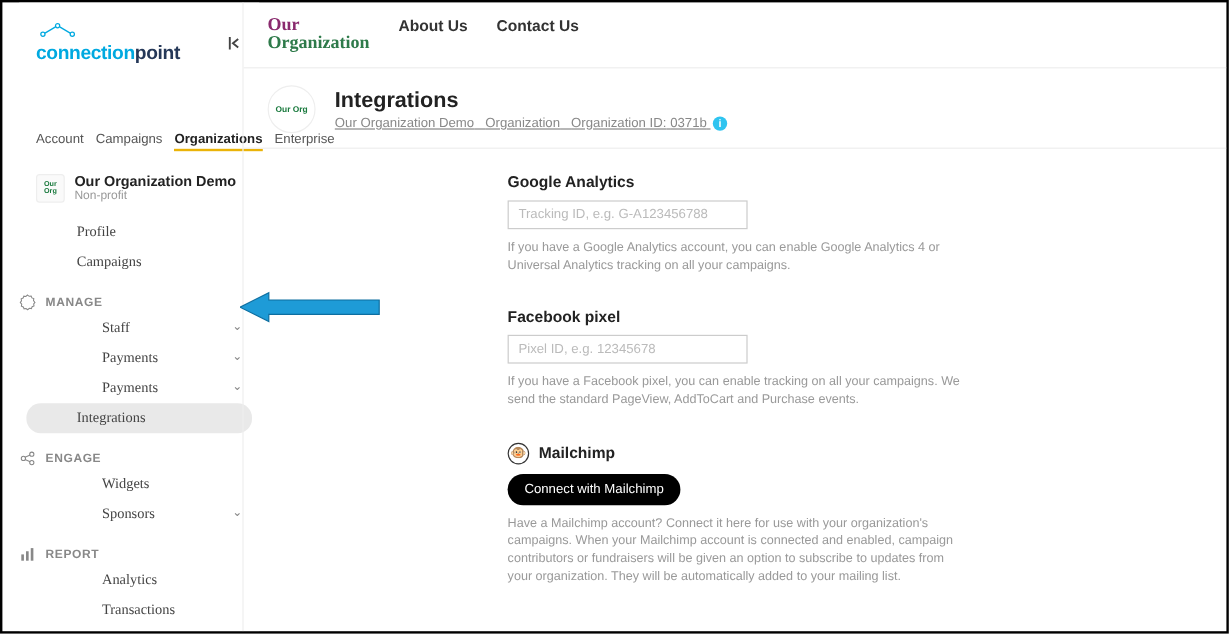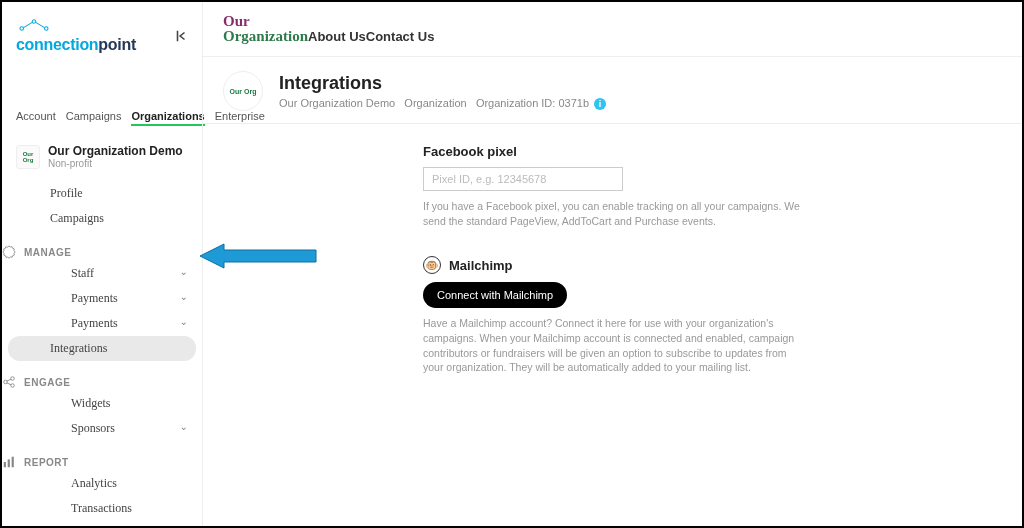--- a/index.html
+++ b/index.html
@@ -1,52 +1,52 @@
 <!DOCTYPE html>
 <html><head>
 <meta charset="utf-8">
 <style>
   * { box-sizing: border-box; margin: 0; padding: 0; }
   body { font-family: -apple-system, BlinkMacSystemFont, 'Segoe UI', sans-serif; font-size: 12px; color: #333; background: #fff; width: 1024px; height: 528px; overflow: hidden; position: relative; border: 2px solid #000; }
 
-  .sidebar { position: absolute; left: 0; top: 0; width: 200px; height: 100%; background: #fff; padding: 10px 0; }
+  .sidebar { position: absolute; left: 14px; top: 0; width: 200px; height: 100%; background: #fff; padding: 10px 0; }
   .logo-row { display: flex; align-items: center; justify-content: space-between; padding: 6px 14px 14px; }
   .logo { font-size: 16px; font-weight: 600; color: #00a9e0; letter-spacing: -0.3px; }
   .logo .point { color: #253858; }
   .logo svg { vertical-align: top; width: 36px; height: 14px; }
   .collapse-icon { width: 14px; height: 14px; color: #444; }
 
   .top-tabs { display: flex; gap: 10px; padding: 2px 14px 8px; font-size: 11px; color: #555; margin-top: 40px; }
   .top-tabs span { cursor: pointer; }
-  .top-tabs .active { font-weight: 600; color: #222; border-bottom: 2px solid #22c55e; padding-bottom: 2px; }
+  .top-tabs .active { font-weight: 600; color: #222; border-bottom: 2px solid #eab308; padding-bottom: 2px; }
 
   .org-block { display: flex; align-items: center; gap: 8px; padding: 10px 14px 8px; }
   .org-avatar { width: 24px; height: 24px; background: #fafafa; border: 1px solid #eee; border-radius: 3px; font-size: 6px; display: flex; align-items: center; justify-content: center; color: #1a7a3e; font-weight: 700; text-align:center; line-height:1; }
   .org-name { font-size: 12px; font-weight: 600; color: #222; }
   .org-type { font-size: 10px; color: #999; }
 
   .nav-group { padding: 4px 0; }
   .nav-section-head { display: flex; align-items: center; gap: 8px; padding: 6px 0 2px; font-size: 10px; letter-spacing: 0.5px; color: #888; font-weight: 600; }
   .nav-section-head svg { width: 14px; height: 14px; fill: #888; }
   .nav-item { display: flex; justify-content: space-between; align-items: flex-start; padding: 5px 14px 5px 69px; font-size: 12px; color: #444; cursor: pointer; font-family: Liberation Serif, serif; }
   .nav-item.tight { padding-left: 48px; }
   .nav-item.selected { background: #e9e9e9; border-radius: 12px; margin: 0 6px; padding-left: 42px; padding-right: 8px; }
   .nav-item .chev { font-size: 10px; color: #888; }
 
   .main { position: absolute; left: 200px; top: 0; right: 0; bottom: 0; border-left: 1px solid #eee; }
-  .topbar { display: flex; align-items: flex-end; padding: 12px 20px; border-bottom: 1px solid #eee; }
+  .topbar { display: flex; align-items: flex-start; gap: 24px; padding: 12px 20px; border-bottom: 1px solid #eee; }
   .brand-logo { font-family: Georgia, serif; font-size: 15px; font-weight: 700; line-height: 1; }
   .brand-logo .l1 { color: #8a2a6e; }
   .brand-logo .l2 { color: #2e7a4a; }
   .topbar-link { font-weight: 600; color: #333; font-size: 13px; }
 
   .page-head { display: flex; align-items: center; gap: 16px; padding: 14px 20px 12px; border-bottom: 1px solid #eee; }
   .page-avatar { width: 40px; height: 40px; background: #fff; border: 1px solid #eee; border-radius: 50%; display:flex; align-items:center; justify-content:center; font-size:7px; color:#1a7a3e; font-weight:700; text-align:center; line-height:1; }
   .page-title { font-size: 18px; font-weight: 700; color: #222; }
-  .crumbs { font-size: 11px; color: #888; margin-top: 3px; }
+  .crumbs { font-size: 11px; color: #888; margin-top: 3px; text-decoration: underline; }
   .crumbs .info { display: inline-block; width: 12px; height: 12px; border-radius: 50%; background: #2fc4f0; color: #fff; font-size: 9px; text-align: center; line-height: 12px; font-weight: 700; margin-left: 2px; }
 
   .content { padding: 20px 20px 20px 220px; }
   .section { margin-bottom: 28px; max-width: 380px; }
   .section h3 { font-size: 13px; font-weight: 600; color: #222; margin-bottom: 8px; }
   .section h3.ic { display:flex; align-items:center; gap:8px; }
   .section h3.ic .mc { width:18px; height:18px; border-radius:50%; border:1px solid #333; display:flex; align-items:center; justify-content:center; font-size:11px; background:#fff; }
   .section input { width: 100%; max-width: 200px; padding: 5px 8px; border: 1px solid #ccc; font-size: 11px; color: #555; }
   .section input::placeholder { color: #bbb; }
   .section p { font-size: 10.5px; color: #999; margin-top: 8px; line-height: 1.4; }
@@ -190,20 +190,25 @@
       <div class="page-title">Integrations</div>
       <div class="crumbs">
         <span>Our Organization Demo</span> &nbsp; <span>Organization</span> &nbsp;
         <span>Organization ID:</span> <span>0371b</span>
         <span class="info">i</span>
       </div>
     </div>
   </div>
 
   <div class="content">
+    <div class="section">
+      <h3>Google Analytics</h3>
+      <input type="text" placeholder="Tracking ID, e.g. G-A123456788" style="">
+      <p>If you have a Google Analytics account, you can enable Google Analytics 4 or Universal Analytics tracking on all your campaigns.</p>
+    </div>
 
     <div class="section">
       <h3>Facebook pixel</h3>
       <input type="text" placeholder="Pixel ID, e.g. 12345678" style="">
       <p>If you have a Facebook pixel, you can enable tracking on all your campaigns. We send the standard PageView, AddToCart and Purchase events.</p>
     </div>
 
     <div class="section">
       <h3 class="ic">
         <span class="mc">🐵</span>

